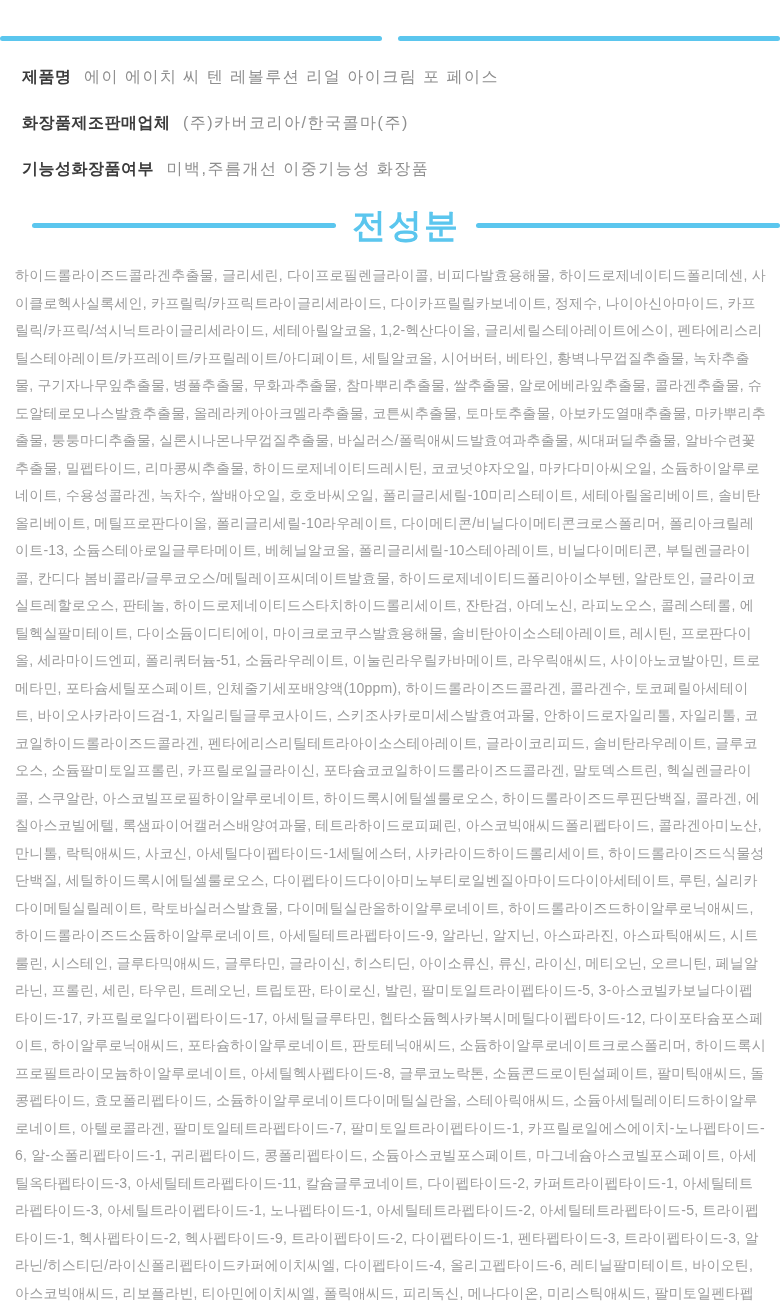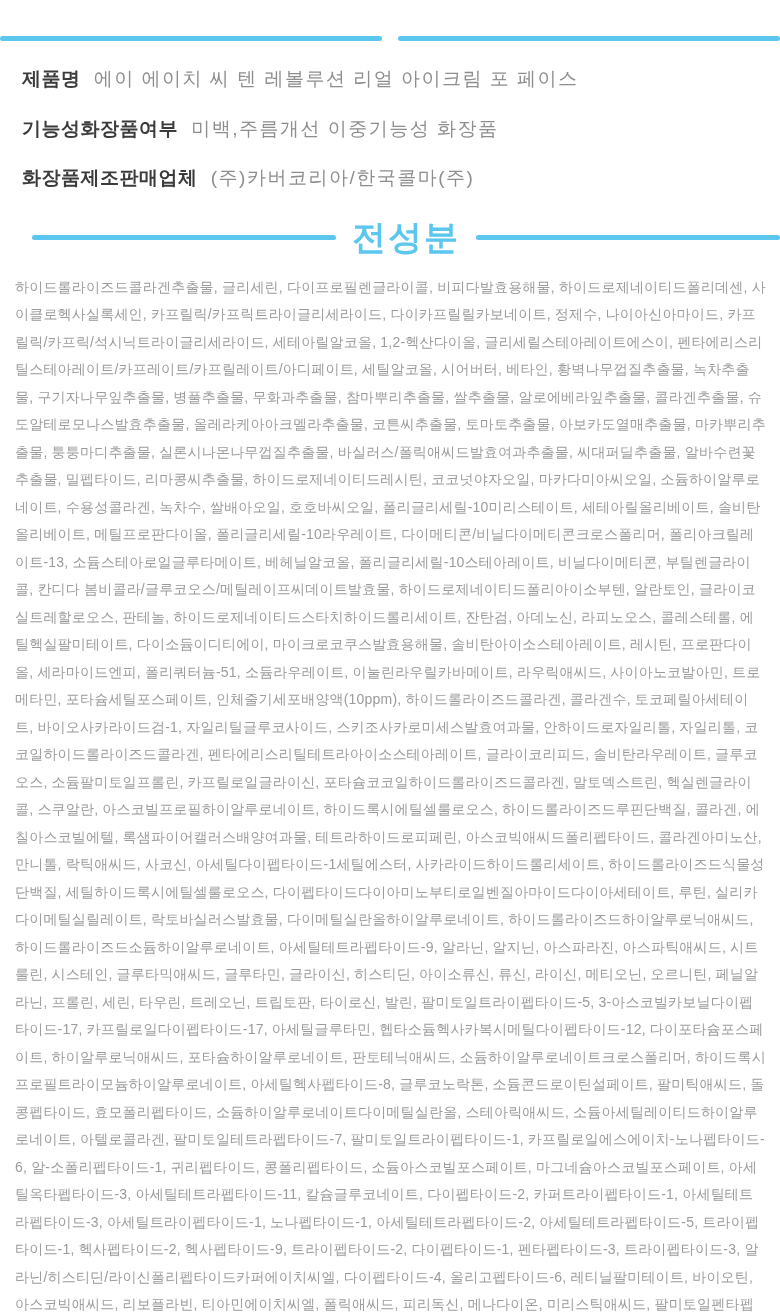--- a/index.html
+++ b/index.html
@@ -44,21 +44,21 @@
   }
   .header-1{margin-top:36px;}
   .header-2{margin-top:26px;padding-left:32px;}
 
   
   .fields{
     margin:26px 18px 0 22px;
   }
   .field{
     margin-bottom:25px;
-    font-size:19px;
+    font-size:16px;
     line-height:1.3;
   }
   .field .label{
     color:var(--label);
     font-weight:bold;
     margin-right:8px;
     letter-spacing:0.5px;
   }
   .field .value{
     color:var(--value);
@@ -85,26 +85,26 @@
     <span class="rule"></span>
     <span class="rule"></span>
   </div>
 
   <div class="fields">
     <div class="field">
       <span class="label">제품명</span>
       <span class="value">에이 에이치 씨 텐 레볼루션 리얼 아이크림 포 페이스</span>
     </div>
     <div class="field">
+      <span class="label">화장품제조판매업체</span>
+      <span class="value">(주)카버코리아/한국콜마(주)</span>
+    </div>
+    <div class="field">
       <span class="label">기능성화장품여부</span>
       <span class="value">미백,주름개선 이중기능성 화장품</span>
-    </div>
-    <div class="field">
-      <span class="label">화장품제조판매업체</span>
-      <span class="value">(주)카버코리아/한국콜마(주)</span>
     </div>
   </div>
 
   <div class="section-header header-2">
     <span class="rule"></span>
     <h1 class="header-title">전성분</h1>
     <span class="rule"></span>
   </div>
 
   <p class="ingredients">하이드롤라이즈드콜라겐추출물, 글리세린, 다이프로필렌글라이콜, 비피다발효용해물, 하이드로제네이티드폴리데센, 사이클로헥사실록세인, 카프릴릭/카프릭트라이글리세라이드, 다이카프릴릴카보네이트, 정제수, 나이아신아마이드, 카프릴릭/카프릭/석시닉트라이글리세라이드, 세테아릴알코올, 1,2-헥산다이올, 글리세릴스테아레이트에스이, 펜타에리스리틸스테아레이트/카프레이트/카프릴레이트/아디페이트, 세틸알코올, 시어버터, 베타인, 황벽나무껍질추출물, 녹차추출물, 구기자나무잎추출물, 병풀추출물, 무화과추출물, 참마뿌리추출물, 쌀추출물, 알로에베라잎추출물, 콜라겐추출물, 슈도알테로모나스발효추출물, 올레라케아아크멜라추출물, 코튼씨추출물, 토마토추출물, 아보카도열매추출물, 마카뿌리추출물, 퉁퉁마디추출물, 실론시나몬나무껍질추출물, 바실러스/폴릭애씨드발효여과추출물, 씨대퍼딜추출물, 알바수련꽃추출물, 밀펩타이드, 리마콩씨추출물, 하이드로제네이티드레시틴, 코코넛야자오일, 마카다미아씨오일, 소듐하이알루로네이트, 수용성콜라겐, 녹차수, 쌀배아오일, 호호바씨오일, 폴리글리세릴-10미리스테이트, 세테아릴올리베이트, 솔비탄올리베이트, 메틸프로판다이올, 폴리글리세릴-10라우레이트, 다이메티콘/비닐다이메티콘크로스폴리머, 폴리아크릴레이트-13, 소듐스테아로일글루타메이트, 베헤닐알코올, 폴리글리세릴-10스테아레이트, 비닐다이메티콘, 부틸렌글라이콜, 칸디다 봄비콜라/글루코오스/메틸레이프씨데이트발효물, 하이드로제네이티드폴리아이소부텐, 알란토인, 글라이코실트레할로오스, 판테놀, 하이드로제네이티드스타치하이드롤리세이트, 잔탄검, 아데노신, 라피노오스, 콜레스테롤, 에틸헥실팔미테이트, 다이소듐이디티에이, 마이크로코쿠스발효용해물, 솔비탄아이소스테아레이트, 레시틴, 프로판다이올, 세라마이드엔피, 폴리쿼터늄-51, 소듐라우레이트, 이눌린라우릴카바메이트, 라우릭애씨드, 사이아노코발아민, 트로메타민, 포타슘세틸포스페이트, 인체줄기세포배양액(10ppm), 하이드롤라이즈드콜라겐, 콜라겐수, 토코페릴아세테이트, 바이오사카라이드검-1, 자일리틸글루코사이드, 스키조사카로미세스발효여과물, 안하이드로자일리톨, 자일리톨, 코코일하이드롤라이즈드콜라겐, 펜타에리스리틸테트라아이소스테아레이트, 글라이코리피드, 솔비탄라우레이트, 글루코오스, 소듐팔미토일프롤린, 카프릴로일글라이신, 포타슘코코일하이드롤라이즈드콜라겐, 말토덱스트린, 헥실렌글라이콜, 스쿠알란, 아스코빌프로필하이알루로네이트, 하이드록시에틸셀룰로오스, 하이드롤라이즈드루핀단백질, 콜라겐, 에칠아스코빌에텔, 록샘파이어캘러스배양여과물, 테트라하이드로피페린, 아스코빅애씨드폴리펩타이드, 콜라겐아미노산, 만니톨, 락틱애씨드, 사코신, 아세틸다이펩타이드-1세틸에스터, 사카라이드하이드롤리세이트, 하이드롤라이즈드식물성단백질, 세틸하이드록시에틸셀룰로오스, 다이펩타이드다이아미노부티로일벤질아마이드다이아세테이트, 루틴, 실리카다이메틸실릴레이트, 락토바실러스발효물, 다이메틸실란올하이알루로네이트, 하이드롤라이즈드하이알루로닉애씨드, 하이드롤라이즈드소듐하이알루로네이트, 아세틸테트라펩타이드-9, 알라닌, 알지닌, 아스파라진, 아스파틱애씨드, 시트룰린, 시스테인, 글루타믹애씨드, 글루타민, 글라이신, 히스티딘, 아이소류신, 류신, 라이신, 메티오닌, 오르니틴, 페닐알라닌, 프롤린, 세린, 타우린, 트레오닌, 트립토판, 타이로신, 발린, 팔미토일트라이펩타이드-5, 3-아스코빌카보닐다이펩타이드-17, 카프릴로일다이펩타이드-17, 아세틸글루타민, 헵타소듐헥사카복시메틸다이펩타이드-12, 다이포타슘포스페이트, 하이알루로닉애씨드, 포타슘하이알루로네이트, 판토테닉애씨드, 소듐하이알루로네이트크로스폴리머, 하이드록시프로필트라이모늄하이알루로네이트, 아세틸헥사펩타이드-8, 글루코노락톤, 소듐콘드로이틴설페이트, 팔미틱애씨드, 돌콩펩타이드, 효모폴리펩타이드, 소듐하이알루로네이트다이메틸실란올, 스테아릭애씨드, 소듐아세틸레이티드하이알루로네이트, 아텔로콜라겐, 팔미토일테트라펩타이드-7, 팔미토일트라이펩타이드-1, 카프릴로일에스에이치-노나펩타이드-6, 알-소폴리펩타이드-1, 귀리펩타이드, 콩폴리펩타이드, 소듐아스코빌포스페이트, 마그네슘아스코빌포스페이트, 아세틸옥타펩타이드-3, 아세틸테트라펩타이드-11, 칼슘글루코네이트, 다이펩타이드-2, 카퍼트라이펩타이드-1, 아세틸테트라펩타이드-3, 아세틸트라이펩타이드-1, 노나펩타이드-1, 아세틸테트라펩타이드-2, 아세틸테트라펩타이드-5, 트라이펩타이드-1, 헥사펩타이드-2, 헥사펩타이드-9, 트라이펩타이드-2, 다이펩타이드-1, 펜타펩타이드-3, 트라이펩타이드-3, 알라닌/히스티딘/라이신폴리펩타이드카퍼에이치씨엘, 다이펩타이드-4, 올리고펩타이드-6, 레티닐팔미테이트, 바이오틴, 아스코빅애씨드, 리보플라빈, 티아민에이치씨엘, 폴릭애씨드, 피리독신, 메나다이온, 미리스틱애씨드, 팔미토일펜타펩타이드-4, 팔미토일헥사펩타이드-12, 팔미토일다이펩타이드-7, 에스에이치-올리고펩타이드-1, 에스에이치-폴리펩타이드-1, 에스에이치-올리고펩타이드-2, 에스에이치-폴리펩타이드-3, 에스에이치-폴리펩타이드-4, 에스에이치-폴리펩타이드-9, 에스에이치-폴리펩타이드-11, 에스에이치-폴리펩타이드-14, 에스에이치-폴리펩타이드-16, 에스에이치-폴리펩타이드-22, 피토스테릴/베헤닐/옥틸도데실라우로일글루타메이트, 폴리솔베이트80, 하이드록시아세토페논, 에틸헥실글리세린, 카프릴릴글라이콜, 펜틸렌글라이콜, 소듐벤조에이트, 향료</p>

